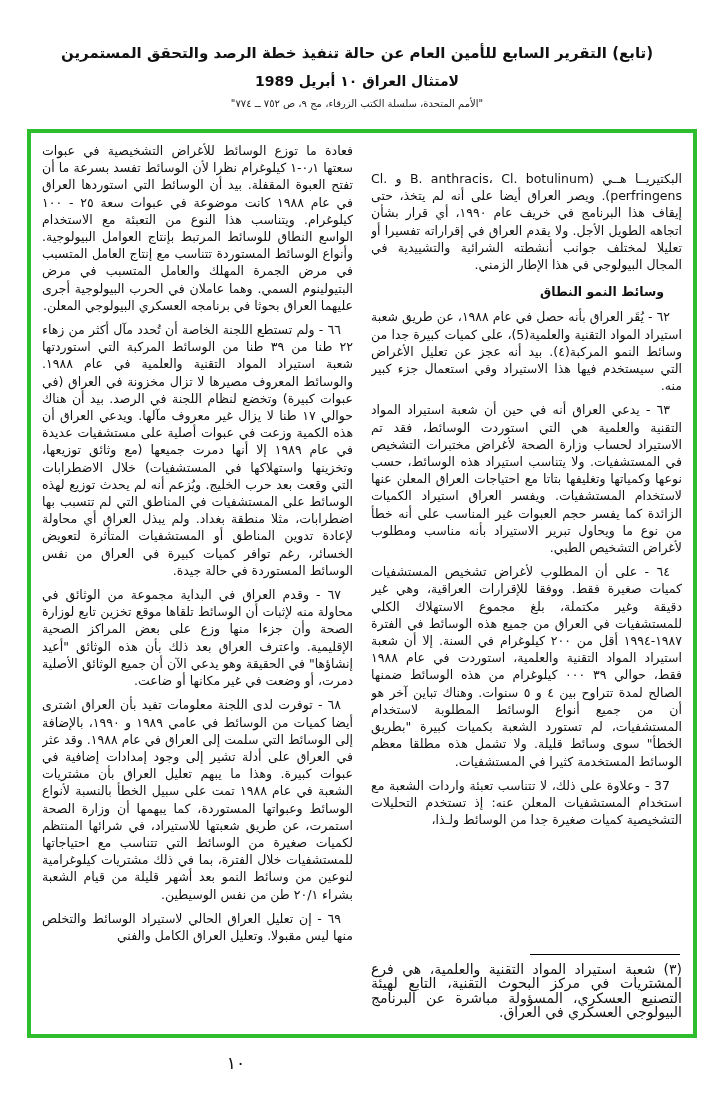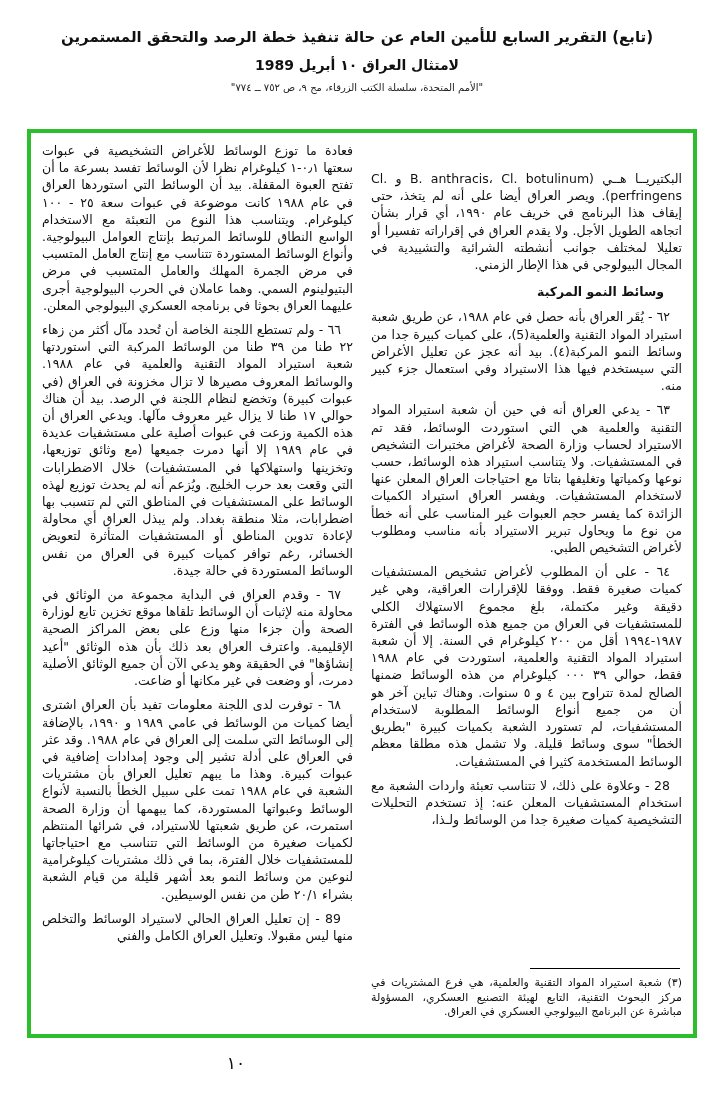--- a/index.html
+++ b/index.html
@@ -11,21 +11,21 @@
   .page {
     position: relative;
     width: 714px;
     height: 1103px;
     background: #ffffff;
     direction: rtl;
     overflow: hidden;
   }
   .header {
     text-align: center;
-    padding-top: 28px;
+    padding-top: 44px;
     color: #111;
   }
   .header-title {
     font-size: 15px;
     font-weight: bold;
     letter-spacing: 0.2px;
   }
   .header-subtitle {
     font-size: 14px;
     font-weight: bold;
@@ -81,21 +81,21 @@
   .footnotes-block {
     margin-top: auto;
     padding-top: 4px;
   }
   .footnote-separator {
     width: 150px;
     border-top: 1.5px solid #000;
     margin: 8px 2px 7px 0;
   }
   .footnote {
-    font-size: 11px;
+    font-size: 14px;
     line-height: 14.2px;
     text-align: justify;
     margin: 0 0 6px 0;
     color: #111;
   }
   .page-number {
     position: absolute;
     top: 1053px;
     left: 216px;
     width: 40px;
@@ -113,38 +113,38 @@
     <div class="header-title">(تابع) التقرير السابع للأمين العام عن حالة تنفيذ خطة الرصد والتحقق المستمرين</div>
     <div class="header-subtitle">لامتثال العراق ١٠ أبريل 1989</div>
     <div class="header-source">"الأمم المتحدة، سلسلة الكتب الزرقاء، مج ٩، ص ٧٥٢ ــ ٧٧٤"</div>
   </div>
 
   <div class="content-box">
     <div class="columns">
 
       <div class="col col-right">
         <p class="para">البكتيريــا هــي (B. anthracis، Cl. botulinum و Cl. perfringens). ويصر العراق أيضا على أنه لم يتخذ، حتى إيقاف هذا البرنامج في خريف عام ١٩٩٠، أي قرار بشأن اتجاهه الطويل الأجل. ولا يقدم العراق في إقراراته تفسيرا أو تعليلا لمختلف جوانب أنشطته الشرائية والتشييدية في المجال البيولوجي في هذا الإطار الزمني.</p>
-        <div class="section-heading">وسائط النمو المركبة</div>
+        <div class="section-heading">وسائط النمو النطاق</div>
         <p class="para para-num">٦٢ - يُقَر العراق بأنه حصل في عام ١٩٨٨، عن طريق شعبة استيراد المواد التقنية والعلمية(5)، على كميات كبيرة جدا من وسائط النمو المركبة(٤). بيد أنه عجز عن تعليل الأغراض التي سيستخدم فيها هذا الاستيراد وفي استعمال جزء كبير منه.</p>
         <p class="para para-num">٦٣ - يدعي العراق أنه في حين أن شعبة استيراد المواد التقنية والعلمية هي التي استوردت الوسائط، فقد تم الاستيراد لحساب وزارة الصحة لأغراض مختبرات التشخيص في المستشفيات. ولا يتناسب استيراد هذه الوسائط، حسب نوعها وكمياتها وتغليفها بتاتا مع احتياجات العراق المعلن عنها لاستخدام المستشفيات. ويفسر العراق استيراد الكميات الزائدة كما يفسر حجم العبوات غير المناسب على أنه خطأ من نوع ما ويحاول تبرير الاستيراد بأنه مناسب ومطلوب لأغراض التشخيص الطبي.</p>
         <p class="para para-num">٦٤ - على أن المطلوب لأغراض تشخيص المستشفيات كميات صغيرة فقط. ووفقا للإقرارات العراقية، وهي غير دقيقة وغير مكتملة، بلغ مجموع الاستهلاك الكلي للمستشفيات في العراق من جميع هذه الوسائط في الفترة ١٩٨٧-١٩٩٤ أقل من ٢٠٠ كيلوغرام في السنة. إلا أن شعبة استيراد المواد التقنية والعلمية، استوردت في عام ١٩٨٨ فقط، حوالي ٣٩ ٠٠٠ كيلوغرام من هذه الوسائط ضمنها الصالح لمدة تتراوح بين ٤ و ٥ سنوات. وهناك تباين آخر هو أن من جميع أنواع الوسائط المطلوبة لاستخدام المستشفيات، لم تستورد الشعبة بكميات كبيرة "بطريق الخطأ" سوى وسائط قليلة. ولا تشمل هذه مطلقا معظم الوسائط المستخدمة كثيرا في المستشفيات.</p>
-        <p class="para para-num">28 - وعلاوة على ذلك، لا تتناسب تعبئة واردات الشعبة مع استخدام المستشفيات المعلن عنه: إذ تستخدم التحليلات التشخيصية كميات صغيرة جدا من الوسائط ولـذا،</p>
+        <p class="para para-num">37 - وعلاوة على ذلك، لا تتناسب تعبئة واردات الشعبة مع استخدام المستشفيات المعلن عنه: إذ تستخدم التحليلات التشخيصية كميات صغيرة جدا من الوسائط ولـذا،</p>
 
         <div class="footnotes-block">
           <div class="footnote-separator"></div>
           <p class="footnote">(٣)  شعبة استيراد المواد التقنية والعلمية، هي فرع المشتريات في مركز البحوث التقنية، التابع لهيئة التصنيع العسكري، المسؤولة مباشرة عن البرنامج البيولوجي العسكري في العراق.</p>
         </div>
       </div>
 
       <div class="col col-left">
         <p class="para">فعادة ما توزع الوسائط للأغراض التشخيصية في عبوات سعتها ٠٫١-١ كيلوغرام نظرا لأن الوسائط تفسد بسرعة ما أن تفتح العبوة المقفلة. بيد أن الوسائط التي استوردها العراق في عام ١٩٨٨ كانت موضوعة في عبوات سعة ٢٥ - ١٠٠ كيلوغرام. ويتناسب هذا النوع من التعبئة مع الاستخدام الواسع النطاق للوسائط المرتبط بإنتاج العوامل البيولوجية. وأنواع الوسائط المستوردة تتناسب مع إنتاج العامل المتسبب في مرض الجمرة المهلك والعامل المتسبب في مرض البتيولينوم السمي. وهما عاملان في الحرب البيولوجية أجرى عليهما العراق بحوثا في برنامجه العسكري البيولوجي المعلن.</p>
         <p class="para para-num">٦٦ - ولم تستطع اللجنة الخاصة أن تُحدد مآل أكثر من زهاء ٢٢ طنا من ٣٩ طنا من الوسائط المركبة التي استوردتها شعبة استيراد المواد التقنية والعلمية في عام ١٩٨٨. والوسائط المعروف مصيرها لا تزال مخزونة في العراق (في عبوات كبيرة) وتخضع لنظام اللجنة في الرصد. بيد أن هناك حوالي ١٧ طنا لا يزال غير معروف مآلها. ويدعي العراق أن هذه الكمية وزعت في عبوات أصلية على مستشفيات عديدة في عام ١٩٨٩ إلا أنها دمرت جميعها (مع وثائق توزيعها، وتخزينها واستهلاكها في المستشفيات) خلال الاضطرابات التي وقعت بعد حرب الخليج. ويُزعم أنه لم يحدث توزيع لهذه الوسائط على المستشفيات في المناطق التي لم تتسبب بها اضطرابات، مثلا منطقة بغداد. ولم يبذل العراق أي محاولة لإعادة تدوين المناطق أو المستشفيات المتأثرة لتعويض الخسائر، رغم توافر كميات كبيرة في العراق من نفس الوسائط المستوردة في حالة جيدة.</p>
         <p class="para para-num">٦٧ - وقدم العراق في البداية مجموعة من الوثائق في محاولة منه لإثبات أن الوسائط تلقاها موقع تخزين تابع لوزارة الصحة وأن جزءا منها وزع على بعض المراكز الصحية الإقليمية. واعترف العراق بعد ذلك بأن هذه الوثائق "أعيد إنشاؤها" في الحقيقة وهو يدعي الآن أن جميع الوثائق الأصلية دمرت، أو وضعت في غير مكانها أو ضاعت.</p>
         <p class="para para-num">٦٨ - توفرت لدى اللجنة معلومات تفيد بأن العراق اشترى أيضا كميات من الوسائط في عامي ١٩٨٩ و ١٩٩٠، بالإضافة إلى الوسائط التي سلمت إلى العراق في عام ١٩٨٨. وقد عثر في العراق على أدلة تشير إلى وجود إمدادات إضافية في عبوات كبيرة. وهذا ما يبهم تعليل العراق بأن مشتريات الشعبة في عام ١٩٨٨ تمت على سبيل الخطأ بالنسبة لأنواع الوسائط وعبواتها المستوردة، كما يبهمها أن وزارة الصحة استمرت، عن طريق شعبتها للاستيراد، في شرائها المنتظم لكميات صغيرة من الوسائط التي تتناسب مع احتياجاتها للمستشفيات خلال الفترة، بما في ذلك مشتريات كيلوغرامية لنوعين من وسائط النمو بعد أشهر قليلة من قيام الشعبة بشراء ٢٠/١ طن من نفس الوسيطين.</p>
-        <p class="para para-num">89 - إن تعليل العراق الحالي لاستيراد الوسائط والتخلص منها ليس مقبولا. وتعليل العراق الكامل والفني</p>
+        <p class="para para-num">٦٩ - إن تعليل العراق الحالي لاستيراد الوسائط والتخلص منها ليس مقبولا. وتعليل العراق الكامل والفني</p>
       </div>
 
     </div>
   </div>
 
   <div class="page-number">١٠</div>
 
 </div>
 
 </body></html>

